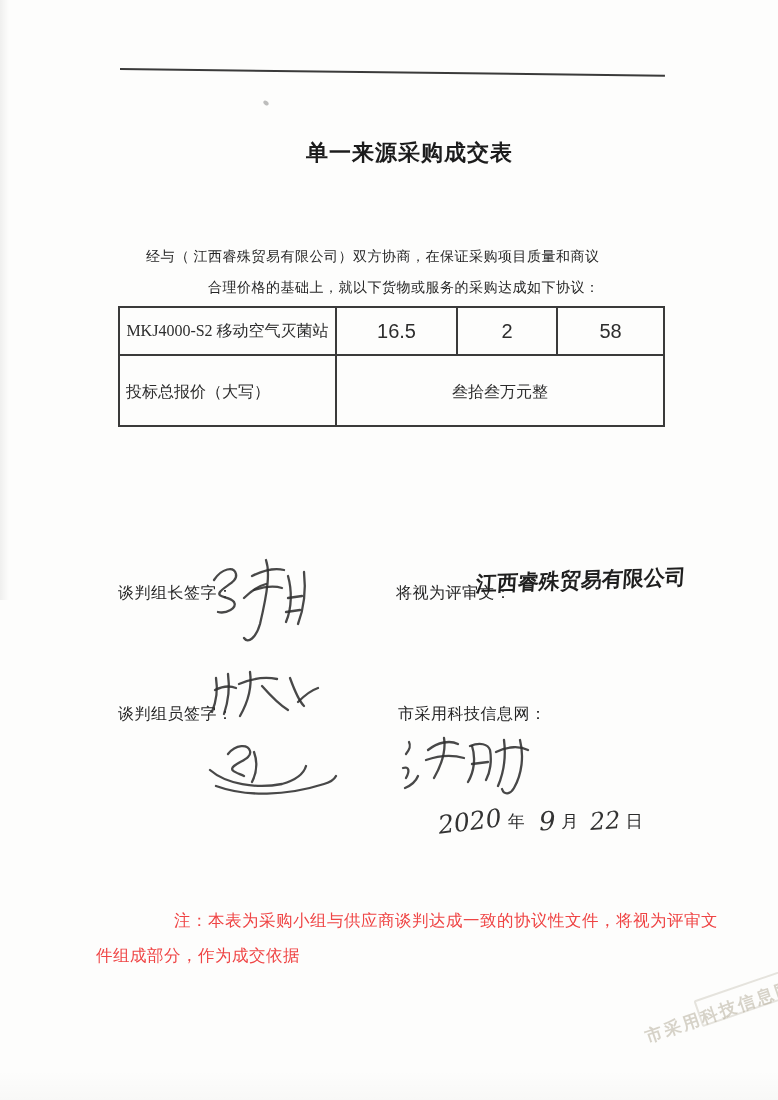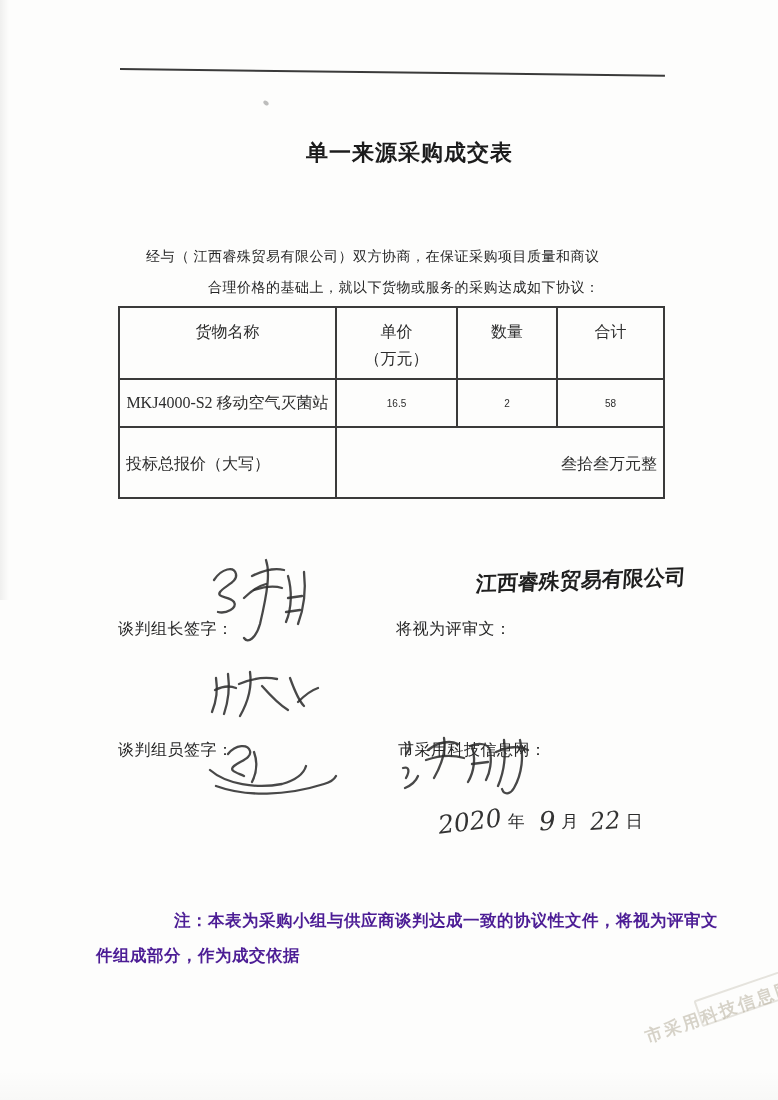--- a/index.html
+++ b/index.html
@@ -35,25 +35,25 @@
     border-collapse:collapse;table-layout:fixed;
     font-size:16px;color:#2d2d2d;
   }
   table.goods-table td{border:2px solid #3a3a3a;padding:0 6px;}
   tr.r-head td{height:60px;vertical-align:top;text-align:center;
     padding-top:10px;line-height:27px;}
   tr.r-item td{height:46px;vertical-align:middle;text-align:center;}
   tr.r-bid td{height:43px;vertical-align:top;padding-top:26px;}
   tr.r-war td{height:50px;vertical-align:top;padding-top:11px;}
   td.cell-left{text-align:left;padding-left:9px;}
-  td.cell-val{text-align:right;padding-left:12px;}
-  .num{font-family:"Liberation Sans","DejaVu Sans",sans-serif;font-size:10px;}
+  td.cell-val{text-align:center;padding-left:12px;}
+  .num{font-family:"Liberation Sans","DejaVu Sans",sans-serif;font-size:20px;}
 
   .sig-label{position:absolute;font-size:16px;letter-spacing:0.5px;
-    color:#262626;white-space:nowrap;margin-top:36px;}
+    color:#262626;white-space:nowrap;}
   .lbl-leader{left:118px;top:583px;}
   .lbl-supplier-name{left:396px;top:583px;}
   .lbl-member{left:118px;top:704px;}
   .lbl-rep{left:398px;top:704px;}
 
   .hand-sig{position:absolute;}
   .hand-sig path{fill:none;stroke:#2f2f2f;stroke-width:2.3;
     stroke-linecap:round;stroke-linejoin:round;opacity:0.88;}
   .sig-leader{left:202px;top:548px;}
   .sig-member-1{left:206px;top:664px;}
@@ -69,22 +69,22 @@
   .date-line{position:absolute;left:438px;top:806px;display:flex;
     align-items:center;white-space:nowrap;}
   .date-line .unit{font-size:17px;color:#2a2a2a;}
   .hw{font-style:italic;color:#333;display:inline-block;
     font-family:"DejaVu Serif","Liberation Serif",serif;}
   .hw-year{font-size:25px;transform:rotate(-7deg);margin-right:6px;}
   .hw-month{font-size:26px;margin:0 4px 0 14px;transform:rotate(-3deg);}
   .hw-day{font-size:24px;margin:0 5px 0 12px;transform:rotate(-4deg);}
   .date-line .u-month{margin-left:2px;}
 
-  .note{position:absolute;left:96px;top:903px;font-size:16.5px;font-weight:bold;
-    line-height:35px;color:#4c1d95;letter-spacing:0.5px;}
+  .note{position:absolute;left:96px;top:903px;font-size:16.5px;font-weight:normal;
+    line-height:35px;color:#ef4444;letter-spacing:0.5px;}
   .note .l1{display:block;text-indent:78px;white-space:nowrap;}
   .note .l2{display:block;white-space:nowrap;}
 
   .watermark{position:absolute;left:646px;top:1026px;white-space:nowrap;
     transform:rotate(-19deg);transform-origin:left center;
     font-size:17px;font-weight:bold;letter-spacing:2.5px;
     color:rgba(176,168,148,0.5);}
   .watermark-box{position:absolute;left:698px;top:1000px;width:120px;height:24px;
     border:2px solid rgba(176,168,148,0.3);transform:rotate(-19deg);
     transform-origin:left center;border-radius:2px;}
@@ -107,29 +107,20 @@
   </div>
 
   <table class="goods-table">
     <colgroup>
       <col style="width:217px">
         <col style="width:121px">
       <col style="width:100px">
         <col style="width:107px">
     </colgroup>
     <tbody>
-        <tr class="r-head">
-      <td>货物名称</td>
-      <td>
-        <div>单价</div>
-        <div>（万元）</div>
-      </td>
-      <td>数量</td>
-      <td>合计</td>
-    </tr>
     <tr class="r-item">
       <td class="cell-left">MKJ4000-S2 移动空气灭菌站</td>
       <td class="num">16.5</td>
       <td class="num">2</td>
       <td class="num">58</td>
     </tr>
     <tr class="r-bid">
       <td class="cell-left">投标总报价（大写）</td>
       <td class="cell-val" colspan="3">叁拾叁万元整</td>
     </tr>

